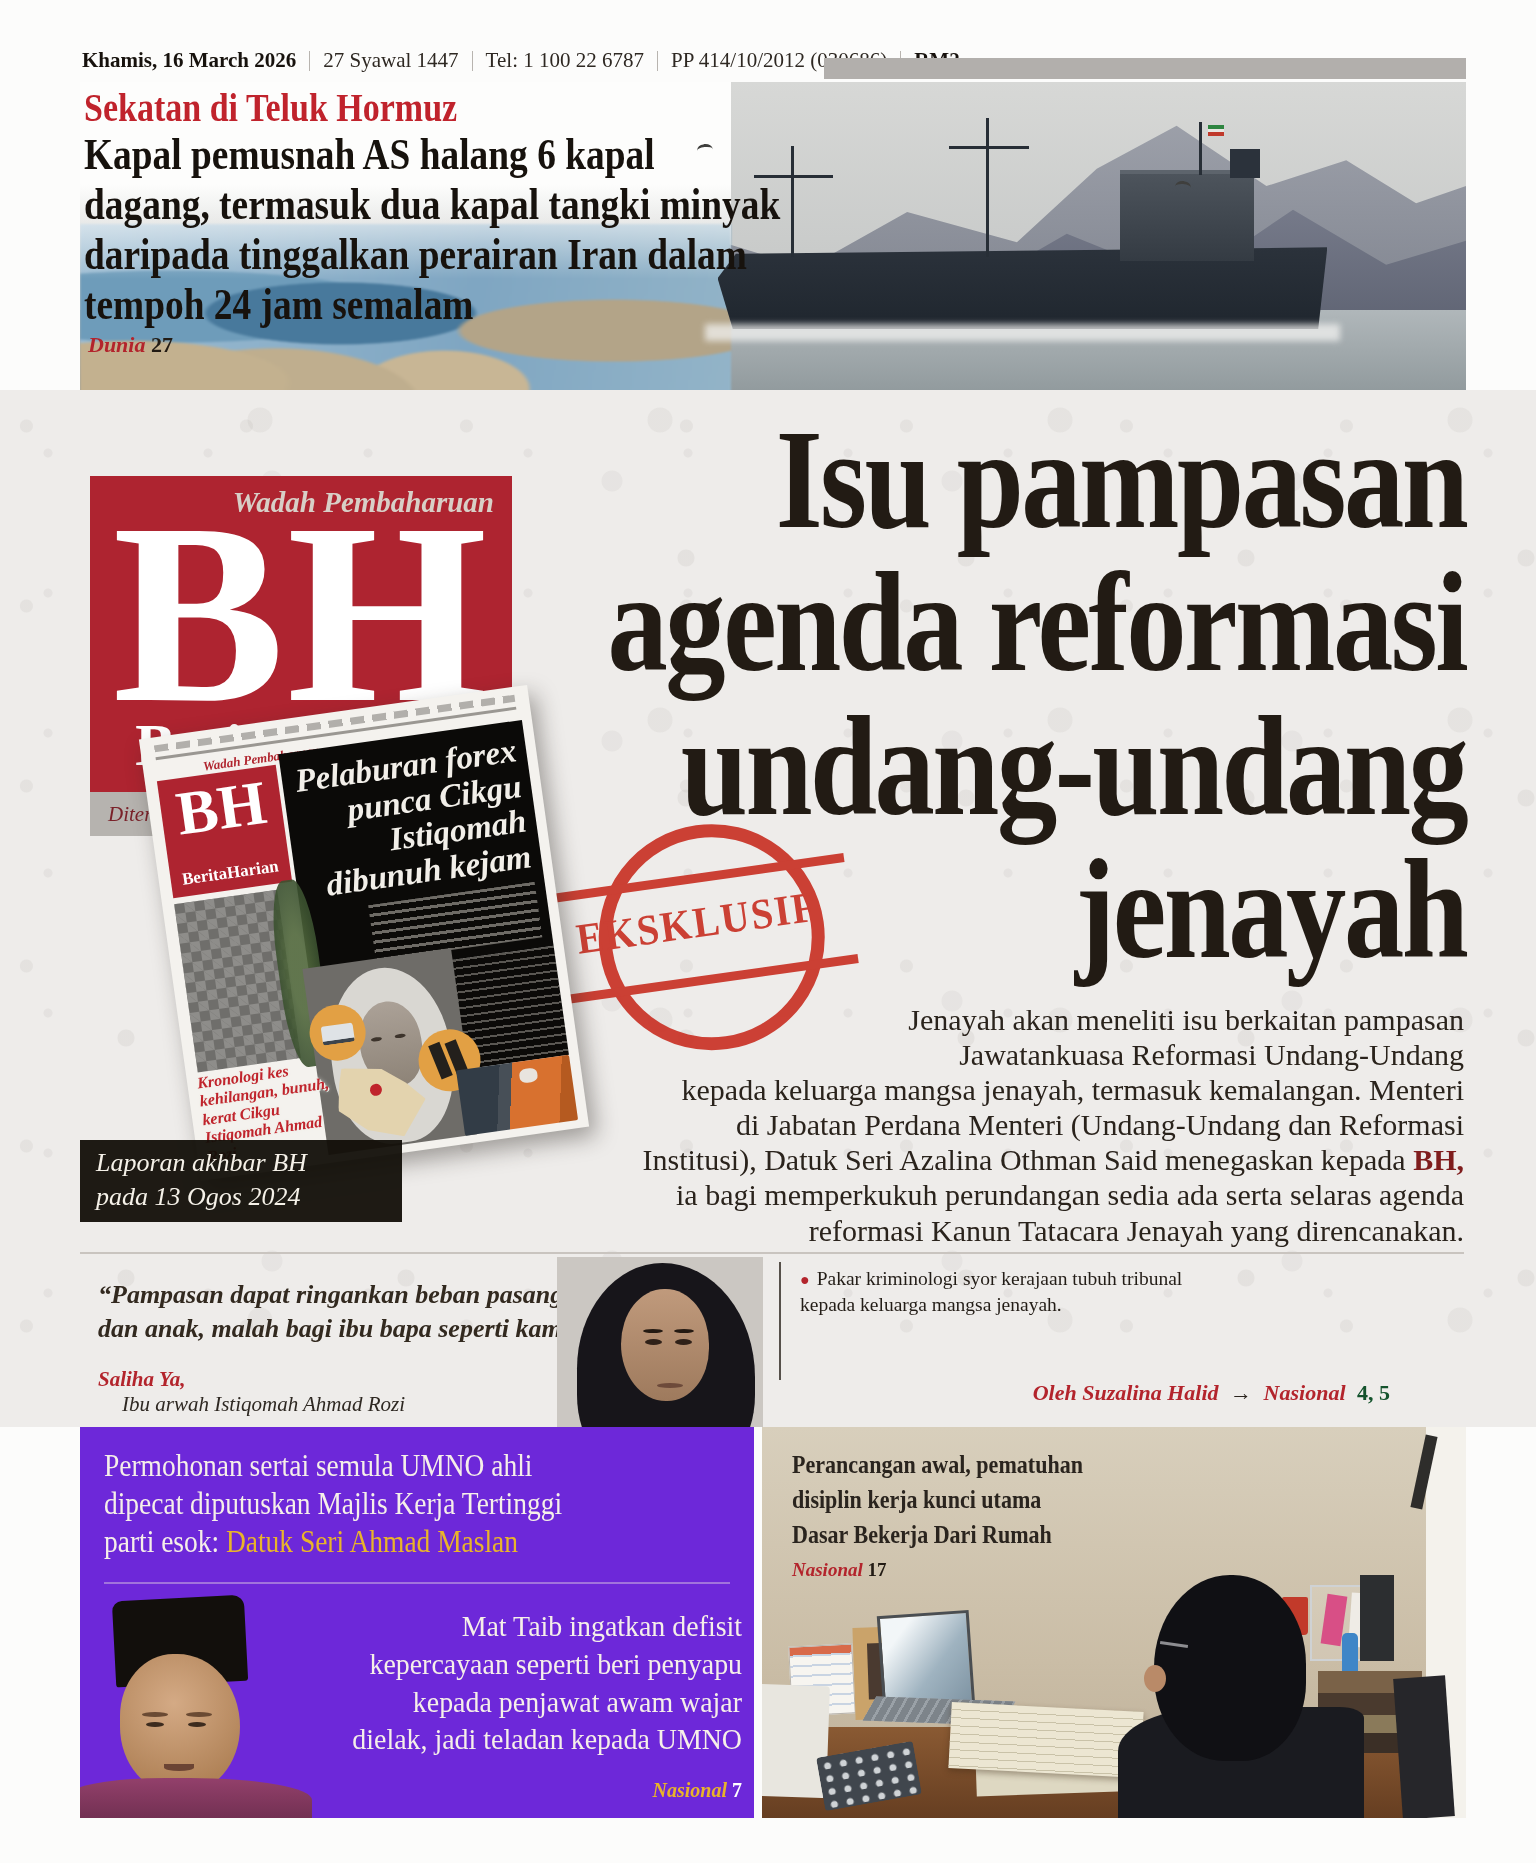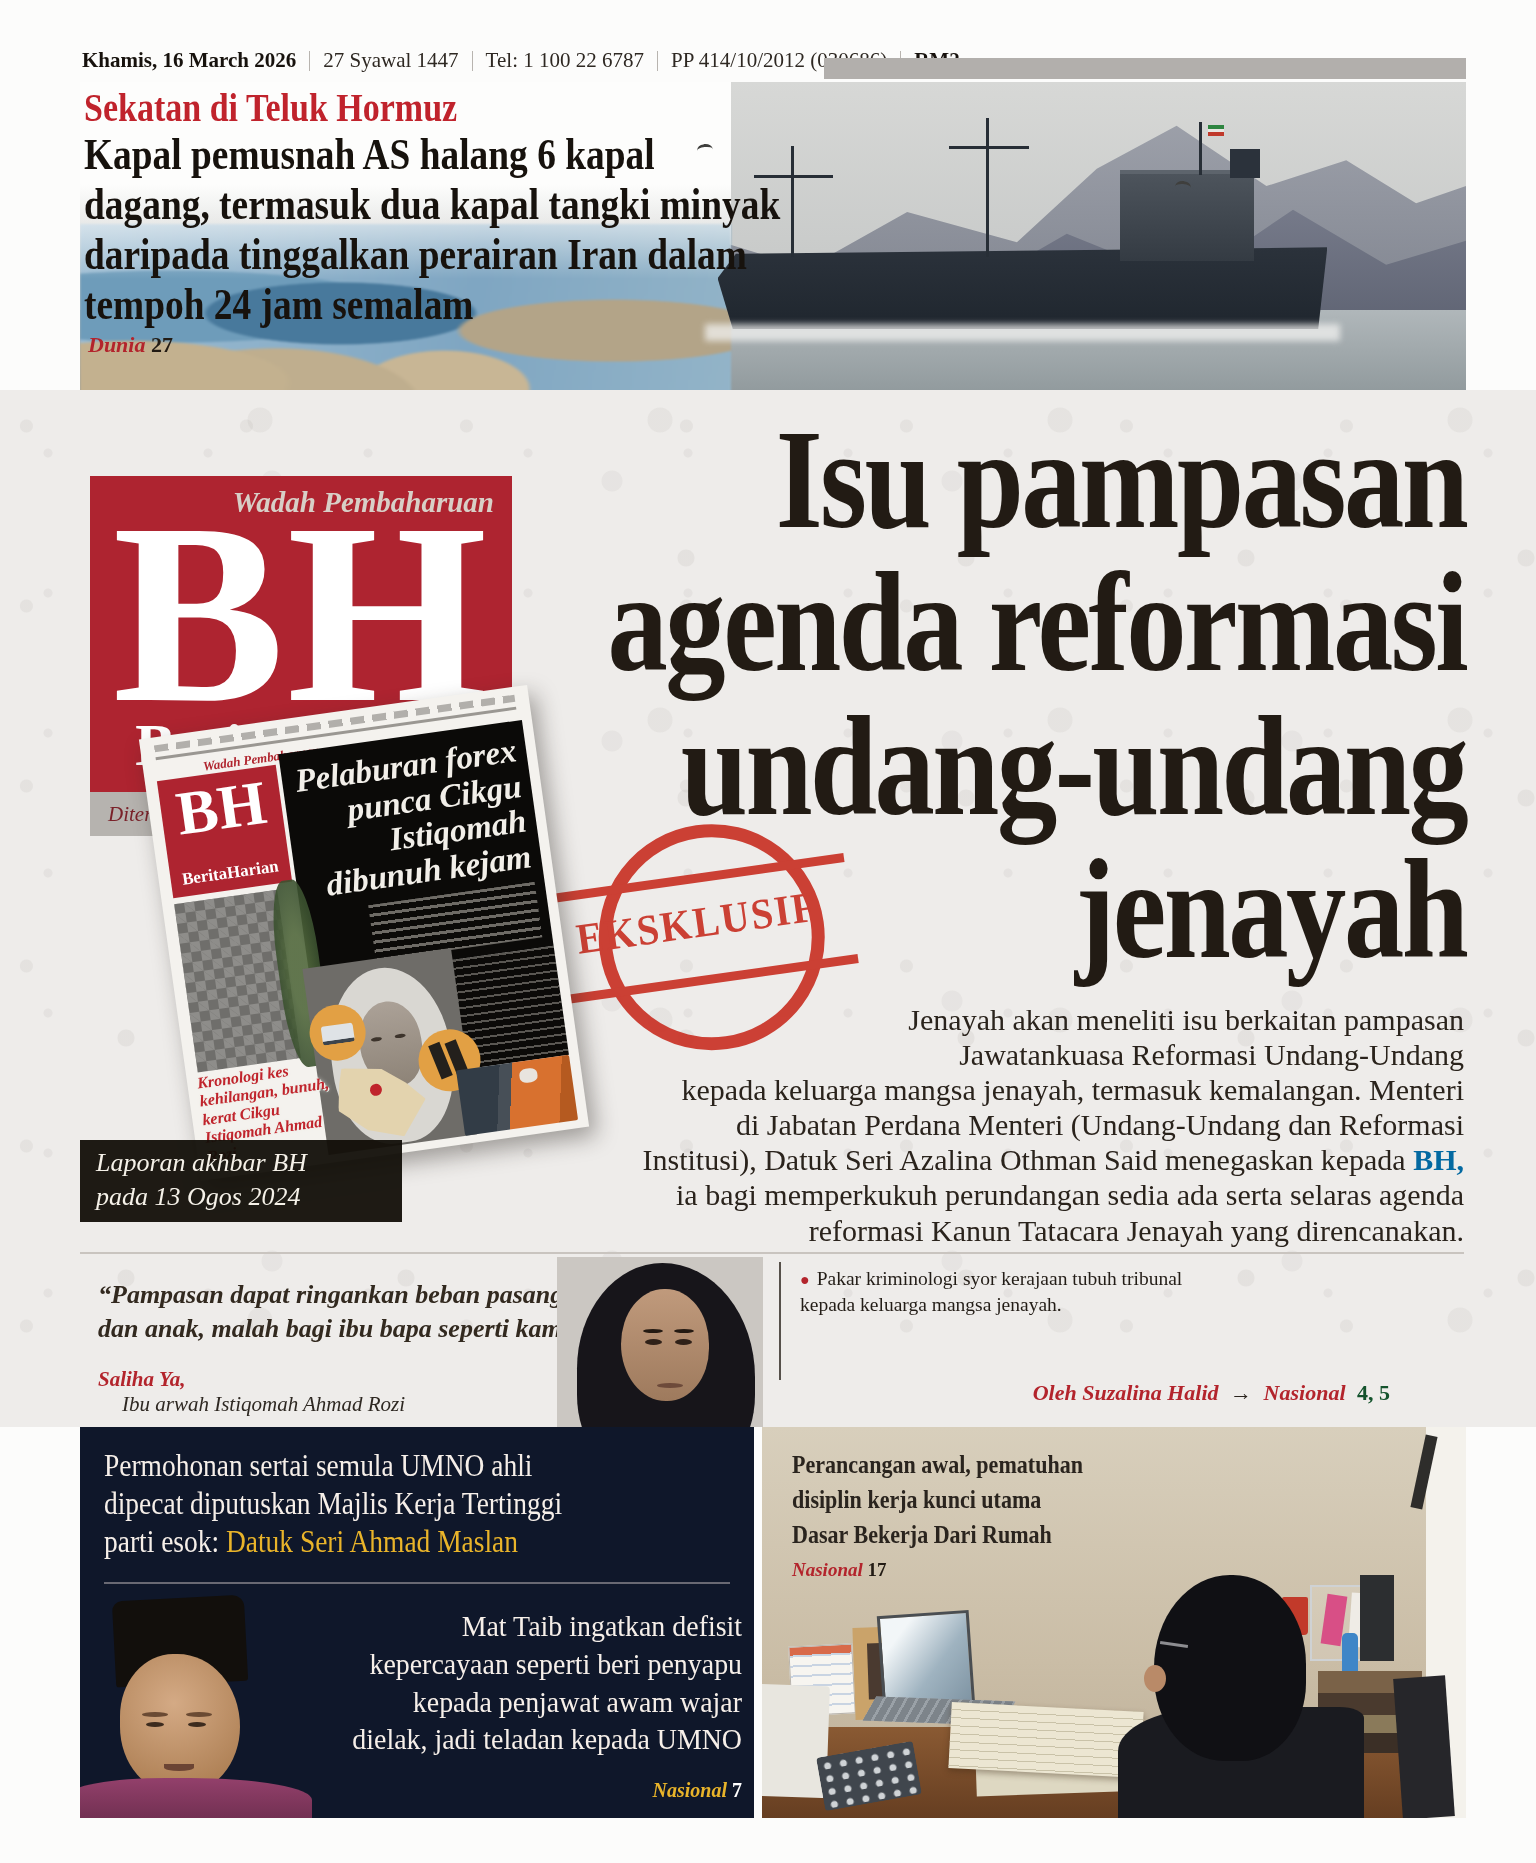--- a/index.html
+++ b/index.html
@@ -96,21 +96,21 @@
   .stamp{left:556px;top:818px;width:285px;height:230px;transform:rotate(-8deg);opacity:.93;}
   .stamp>div{position:absolute;}
   .ring{left:42px;top:8px;width:200px;height:200px;border:13px solid #c93327;border-radius:50%;}
   .bar{left:-12px;width:309px;height:9px;background:#c93327;}
   .bt{top:56px;} .bb{top:158px;}
   .stamp-text{left:0;right:0;top:80px;text-align:center;font-size:43px;font-weight:bold;color:#c93327;
     letter-spacing:2px;transform:scaleX(.92);}
 
   
   .body-block{right:72px;top:1002px;width:1040px;text-align:right;font-size:30px;line-height:1.17;color:#2a231c;white-space:nowrap;}
-  .brand{color:#0369a1;font-weight:bold;}
+  .brand{color:#7f1d1d;font-weight:bold;}
 
   
   .inset{left:168px;top:710px;width:392px;height:446px;background:#f4f2ee;transform:rotate(-8deg);
          box-shadow:6px 10px 22px rgba(40,35,30,.4);}
   .inset .d{position:absolute;}
   .in-topline{left:14px;right:14px;top:8px;height:7px;opacity:.5;
     background:repeating-linear-gradient(90deg,#6f6c68 0 14px,transparent 14px 22px);}
   .in-rule{left:14px;right:14px;top:20px;height:3px;background:#9a9792;}
   .in-tagline{left:60px;top:28px;font-size:13px;font-style:italic;font-weight:bold;color:#b0252e;}
   .in-logo{left:12px;top:44px;width:120px;height:118px;background:#ae2430;text-align:center;}
@@ -172,21 +172,21 @@
   .sa-mouth{left:100px;top:126px;width:26px;height:5px;background:#6d4a3a;border-radius:50%;}
   .vdiv{left:779px;top:1262px;width:2px;height:118px;background:#56504a;}
   .hl-block{left:800px;top:1266px;width:460px;font-size:19.5px;line-height:1.33;color:#231d17;white-space:nowrap;}
   .bullet{color:#b3242c;font-size:16px;margin-right:7px;}
   .byline{right:146px;top:1380px;font-size:22px;white-space:nowrap;}
   .by-red{color:#b3242c;font-weight:bold;font-style:italic;}
   .by-arrow{color:#2a241e;font-weight:bold;margin:0 6px;}
   .by-pg{color:#14532d;font-weight:bold;margin-left:6px;}
 
   
-  .redbox{left:80px;top:1427px;width:674px;height:391px;background:#0f172a;overflow:hidden;}
+  .redbox{left:80px;top:1427px;width:674px;height:391px;background:#6d28d9;overflow:hidden;}
   .redbox .d{position:absolute;}
   .rb-headline{left:24px;top:20px;font-size:30.5px;line-height:1.25;color:#f6efe9;
     transform:scaleX(.9);transform-origin:left top;white-space:nowrap;}
   .yellow{color:#e9b42a;}
   .rb-div{left:24px;top:155px;width:626px;height:2px;background:rgba(240,230,225,.4);}
   .oldman{left:0;top:169px;width:224px;height:222px;}
   .oldman>div{position:absolute;}
   .om-hat{left:34px;top:2px;width:132px;height:86px;background:#120f0c;border-radius:10px 12px 3px 3px;transform:rotate(-3deg);}
   .om-face{left:40px;top:58px;width:120px;height:140px;border-radius:46% 54% 50% 50%;
     background:radial-gradient(circle at 45% 35%,#d4aa85,#b08257 75%);}

